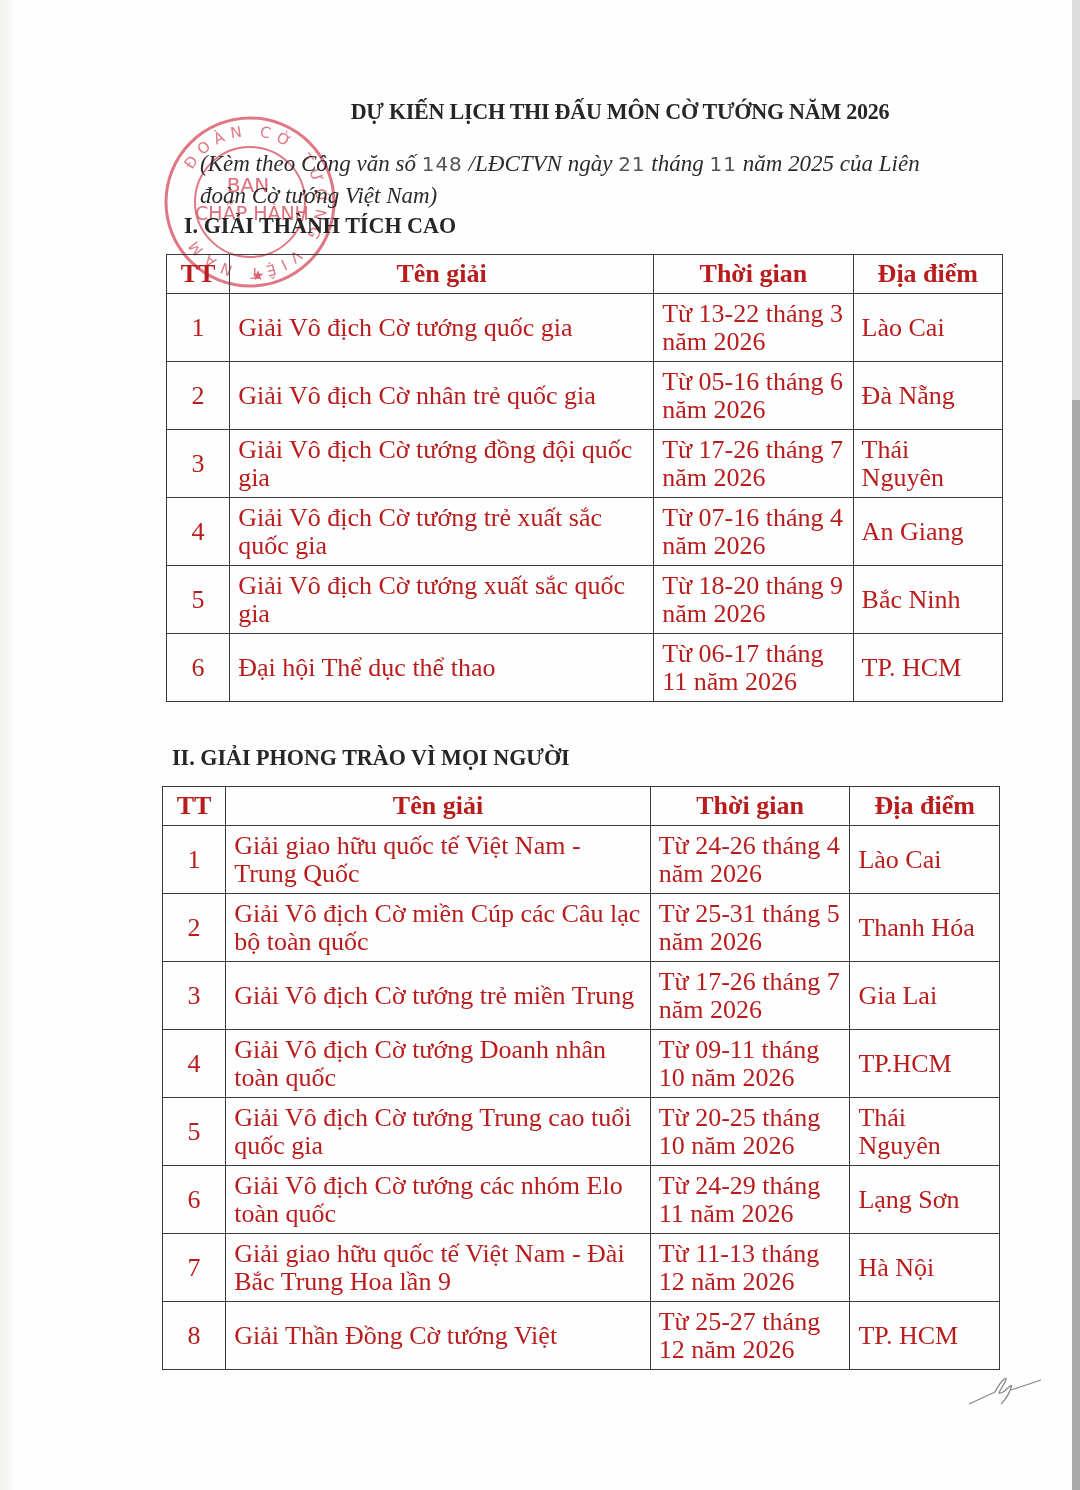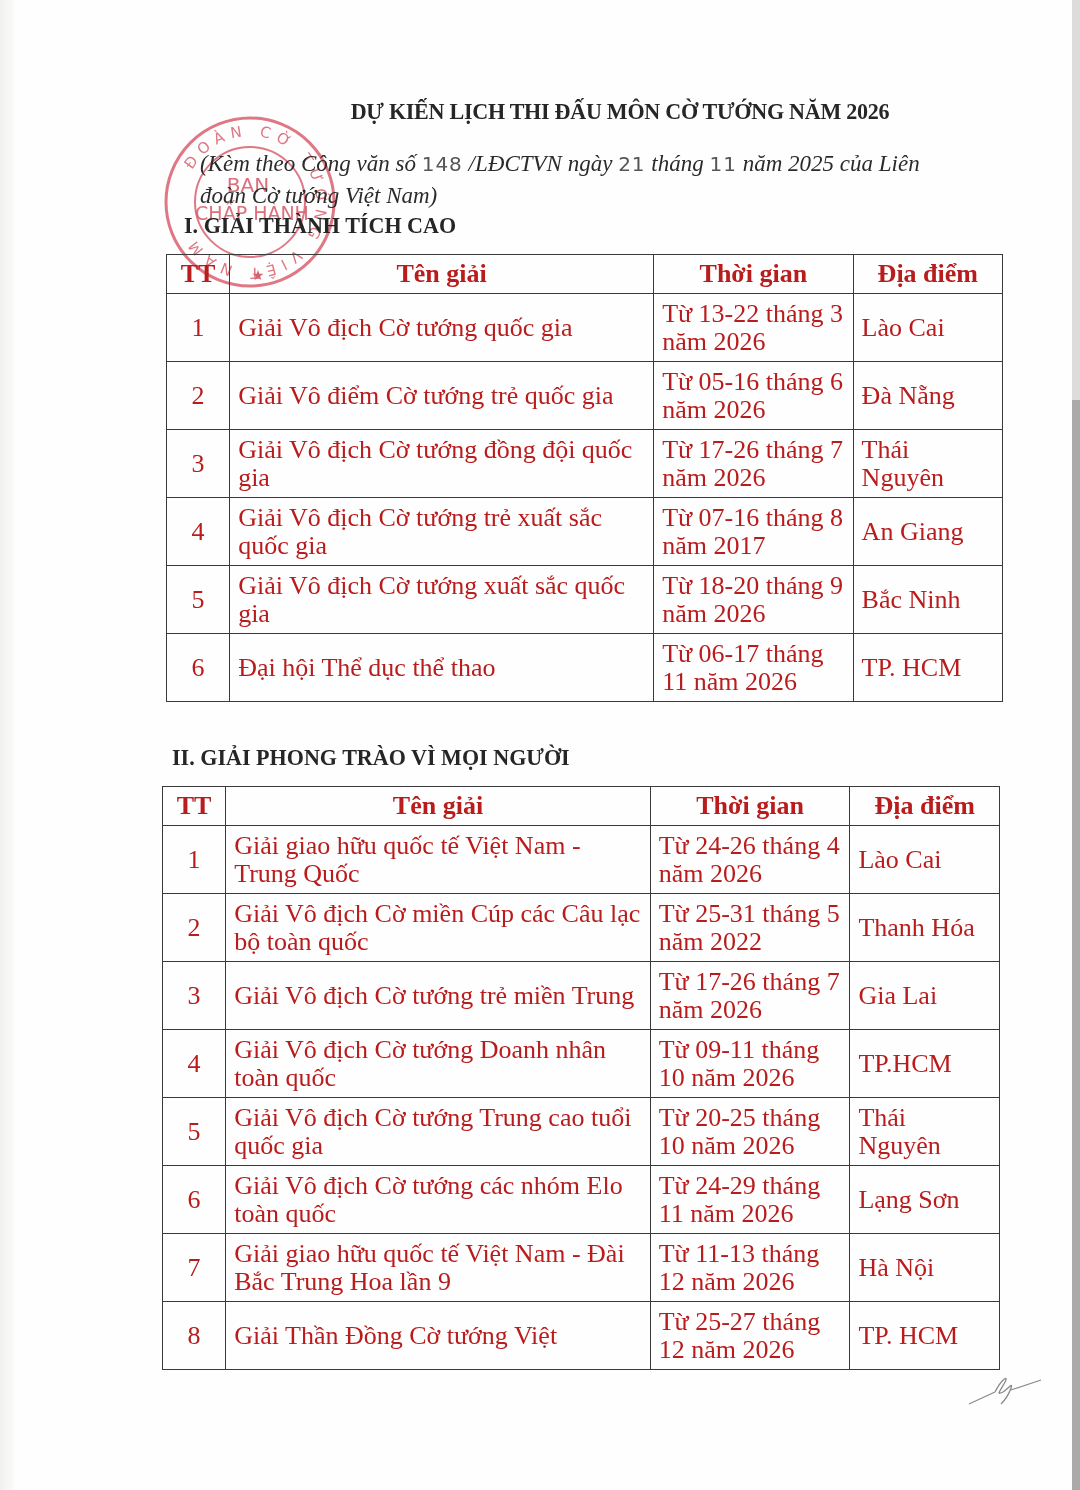--- a/index.html
+++ b/index.html
@@ -93,34 +93,34 @@
       <th class="c-place">Địa điểm</th>
     </tr>
     <tr class="row">
       <td class="tt">1</td>
       <td>Giải Vô địch Cờ tướng quốc gia</td>
       <td class="time">Từ 13-22 tháng 3 năm 2026</td>
       <td>Lào Cai</td>
     </tr>
     <tr class="row">
       <td class="tt">2</td>
-      <td>Giải Vô điểm Cờ tướng trẻ quốc gia</td>
+      <td>Giải Vô địch Cờ nhân trẻ quốc gia</td>
       <td class="time">Từ 05-16 tháng 6 năm 2026</td>
       <td>Đà Nẵng</td>
     </tr>
     <tr class="row">
       <td class="tt">3</td>
       <td>Giải Vô địch Cờ tướng đồng đội quốc gia</td>
       <td class="time">Từ 17-26 tháng 7 năm 2026</td>
       <td>Thái Nguyên</td>
     </tr>
     <tr class="row">
       <td class="tt">4</td>
       <td>Giải Vô địch Cờ tướng trẻ xuất sắc quốc gia</td>
-      <td class="time">Từ 07-16 tháng 8 năm 2017</td>
+      <td class="time">Từ 07-16 tháng 4 năm 2026</td>
       <td>An Giang</td>
     </tr>
     <tr class="row">
       <td class="tt">5</td>
       <td>Giải Vô địch Cờ tướng xuất sắc quốc gia</td>
       <td class="time">Từ 18-20 tháng 9 năm 2026</td>
       <td>Bắc Ninh</td>
     </tr>
     <tr class="row">
       <td class="tt">6</td>
@@ -143,21 +143,21 @@
     </tr>
     <tr class="row">
       <td class="tt">1</td>
       <td>Giải giao hữu quốc tế Việt Nam - Trung Quốc</td>
       <td class="time">Từ 24-26 tháng 4 năm 2026</td>
       <td>Lào Cai</td>
     </tr>
     <tr class="row">
       <td class="tt">2</td>
       <td>Giải Vô địch Cờ miền Cúp các Câu lạc bộ toàn quốc</td>
-      <td class="time">Từ 25-31 tháng 5 năm 2022</td>
+      <td class="time">Từ 25-31 tháng 5 năm 2026</td>
       <td>Thanh Hóa</td>
     </tr>
     <tr class="row">
       <td class="tt">3</td>
       <td>Giải Vô địch Cờ tướng trẻ miền Trung</td>
       <td class="time">Từ 17-26 tháng 7 năm 2026</td>
       <td>Gia Lai</td>
     </tr>
     <tr class="row">
       <td class="tt">4</td>

